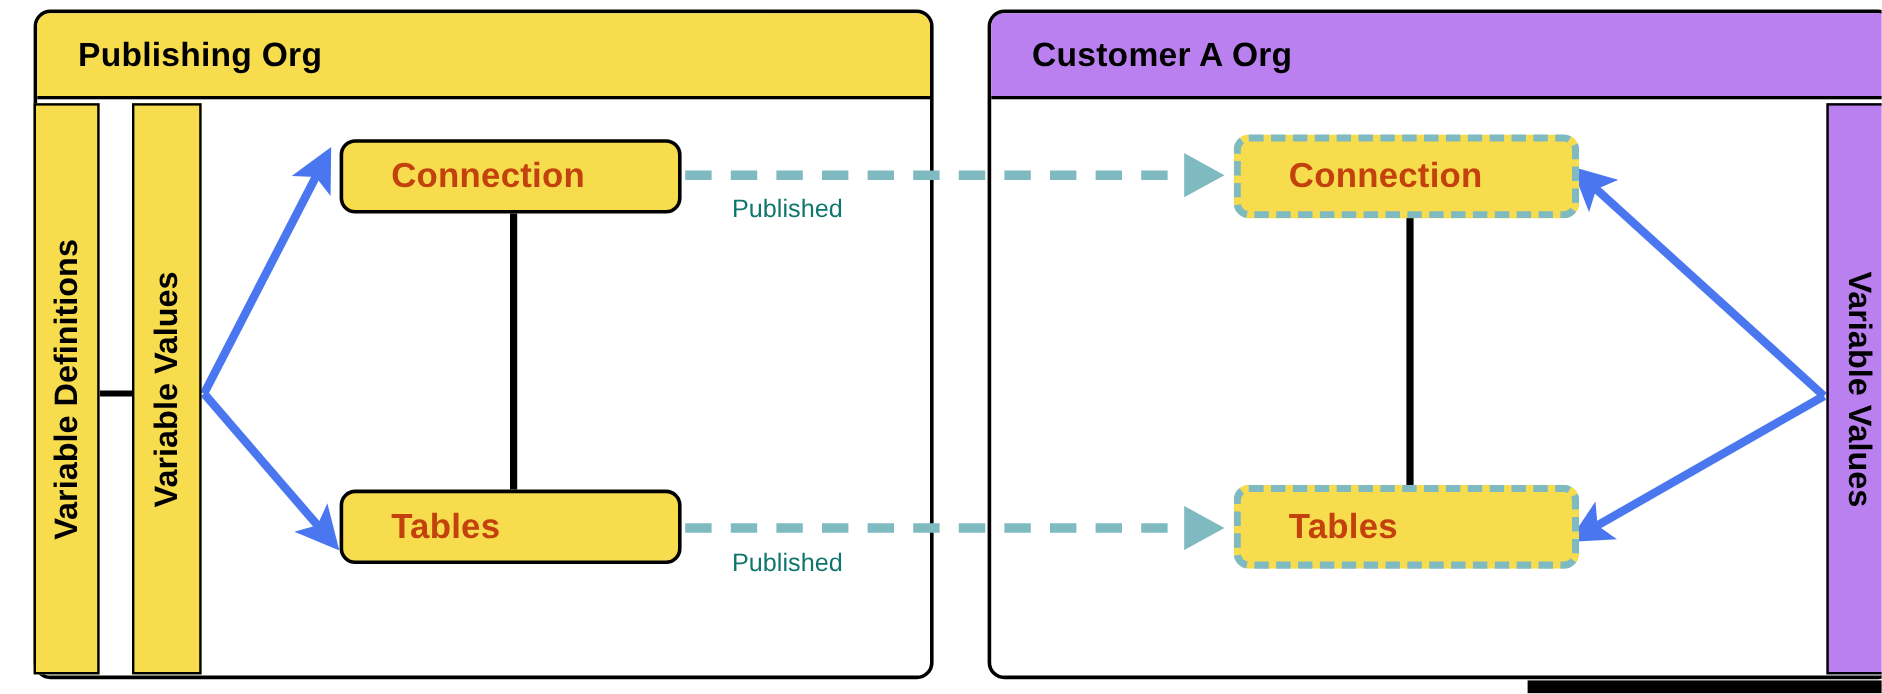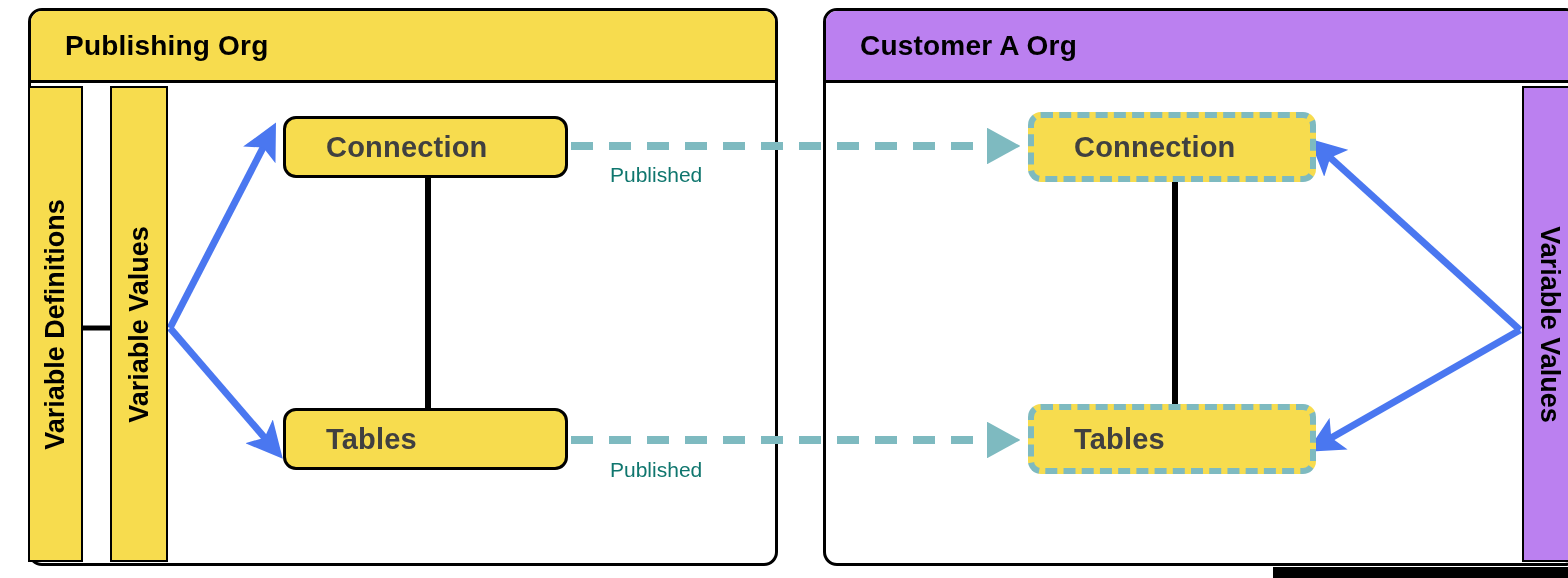--- a/index.html
+++ b/index.html
@@ -79,21 +79,21 @@
   .node {
     position: absolute;
     box-sizing: border-box;
     border-radius: 13px;
     background: #F7DC4E;
     display: flex;
     align-items: center;
     padding-left: 40px;
     font-size: 29px;
     font-weight: bold;
-    color: #404040;
+    color: #c2410c;
     letter-spacing: 0.2px;
   }
   .node.solid  { border: 3px solid #000000; }
   .node.dashed { border: 6px dashed #7EBAC0; }
 
   #node-pub-connection { left: 265px;  top: 116px; width: 285px; height: 62px; }
   #node-pub-tables     { left: 265px;  top: 408px; width: 285px; height: 62px; }
   #node-cus-connection { left: 1010px; top: 112px; width: 288px; height: 70px; }
   #node-cus-tables     { left: 1010px; top: 404px; width: 288px; height: 70px; }
 

